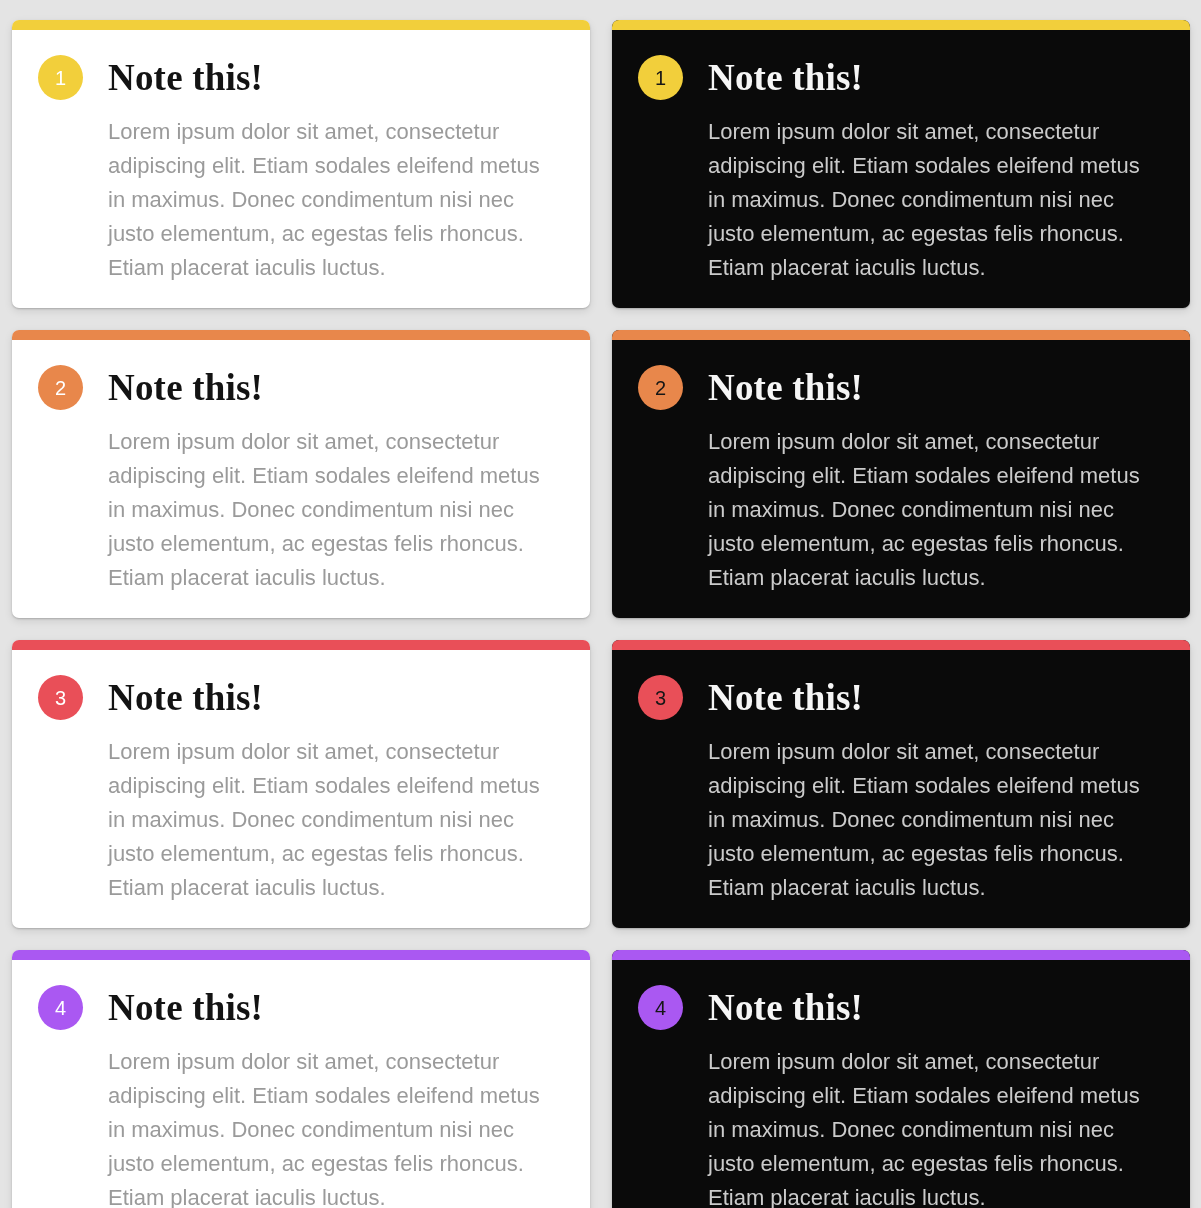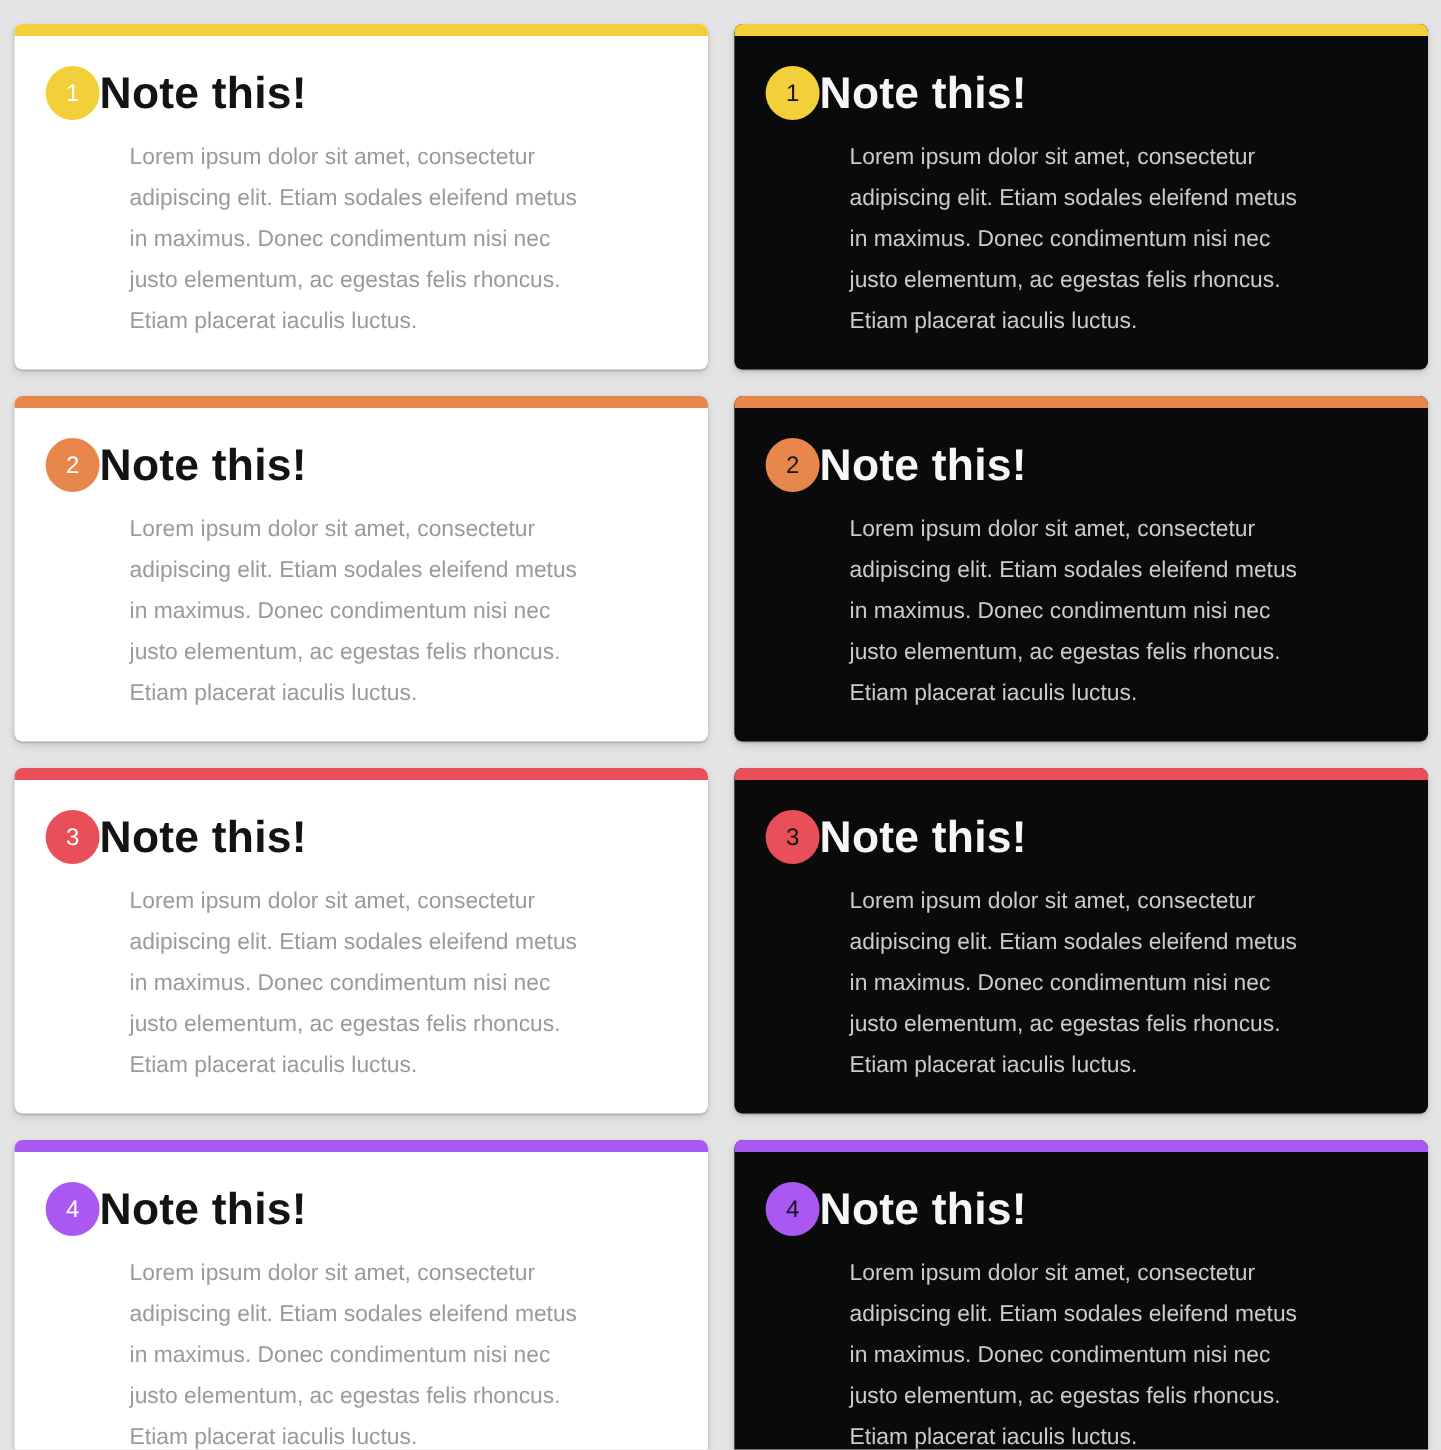--- a/index.html
+++ b/index.html
@@ -38,29 +38,31 @@
     display: inline-flex;
     align-items: center;
     justify-content: center;
     font-size: 20px;
     line-height: 1;
     color: #ffffff;
     flex: 0 0 45px;
   }
   .card.dark .badge { color: #161616; }
   .title {
+    margin-left: 25px;
     font-size: 37px;
     font-weight: 700;
     letter-spacing: .2px;
     color: #131313;
+    font-family: Liberation Serif, serif;
   }
   .card.dark .title { color: #f6f6f6; }
   .text {
     margin: 15px 0 0 70px;
-    font-size: 19px;
+    font-size: 22px;
     line-height: 34px;
     color: #9a9a9a;
   }
   .card.dark .text { color: #cbcbcb; }
   .ln { display: block; }
 </style>
 </head>
 <body style="background: rgb(228, 228, 228);">
 
 <main class="grid">

